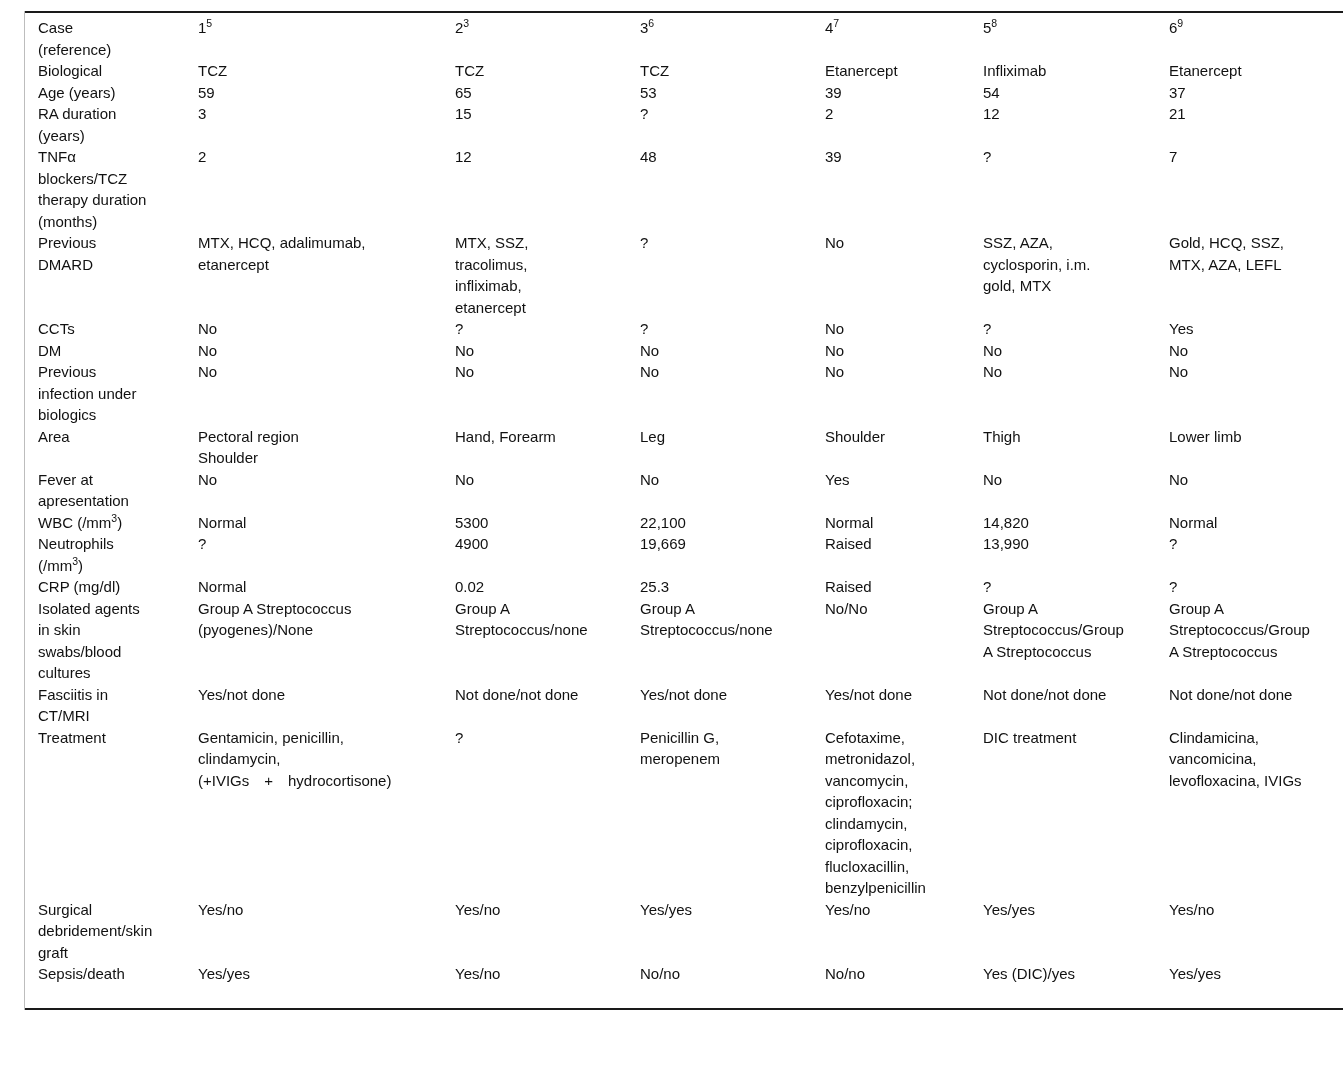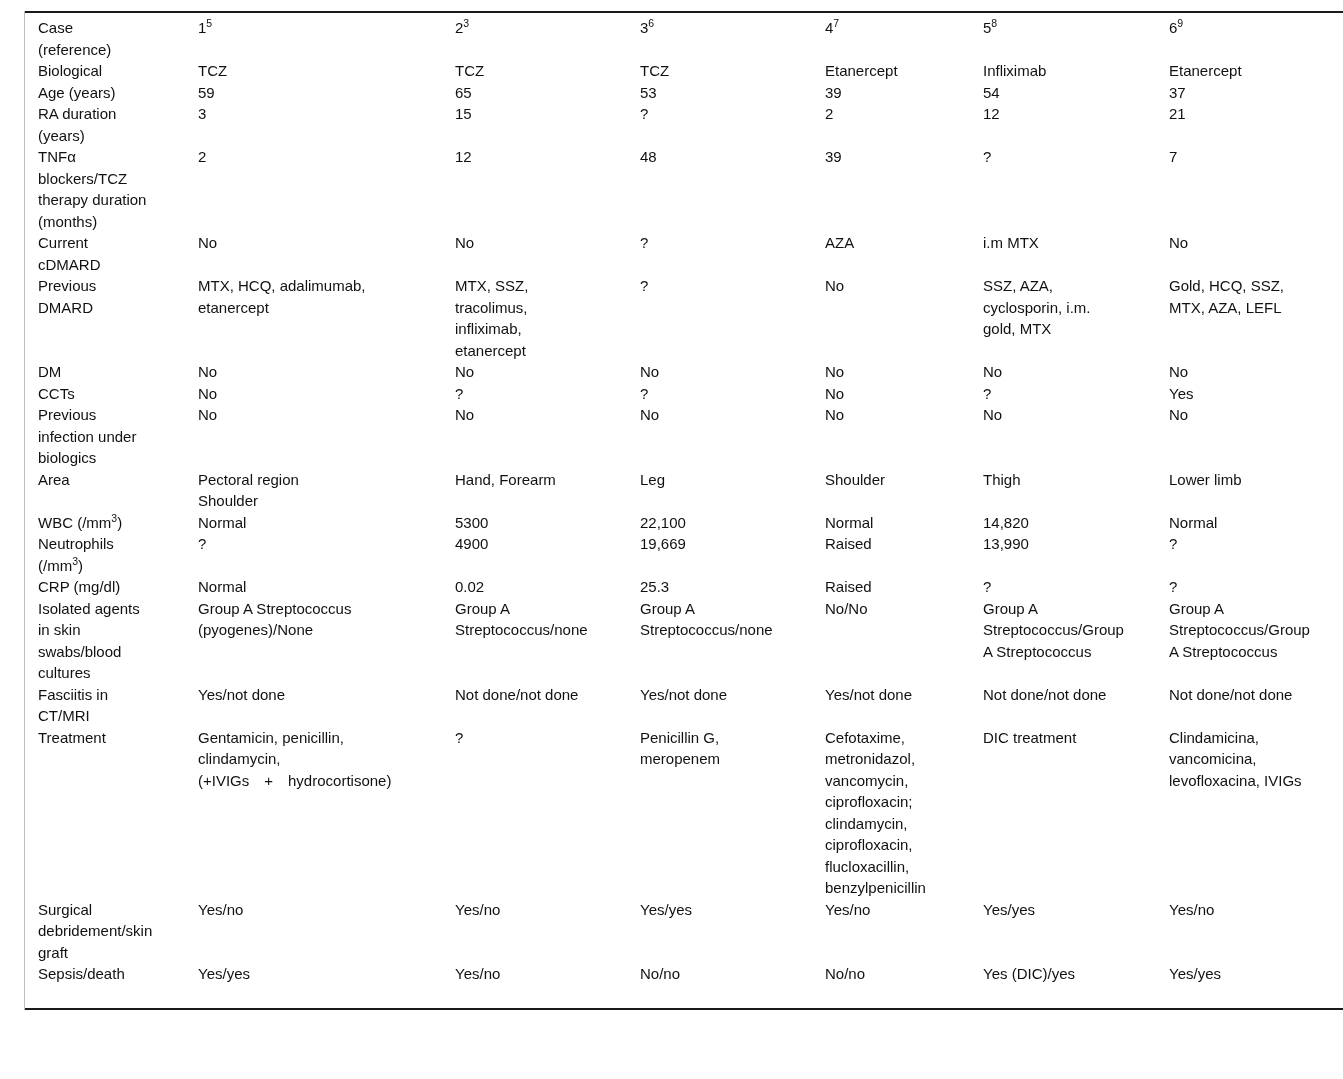--- a/index.html
+++ b/index.html
@@ -110,74 +110,74 @@
           <tr>
             <td class="label-col">TNFα<br>blockers/TCZ<br>therapy duration<br>(months)</td>
             <td>2</td>
             <td>12</td>
             <td>48</td>
             <td>39</td>
             <td>?</td>
             <td>7</td>
           </tr>
           <tr>
-            <td class="label-col">Current<br>cDMARD</td>
-            <td>No</td>
-            <td>No</td>
-            <td>?</td>
-            <td>AZA</td>
-            <td>i.m MTX</td>
-            <td>No</td>
-          </tr>
-          <tr>
             <td class="label-col">Previous<br>DMARD</td>
             <td>MTX, HCQ, adalimumab,<br>etanercept</td>
             <td>MTX, SSZ,<br>tracolimus,<br>infliximab,<br>etanercept</td>
             <td>?</td>
             <td>No</td>
             <td>SSZ, AZA,<br>cyclosporin, i.m.<br>gold, MTX</td>
             <td>Gold, HCQ, SSZ,<br>MTX, AZA, LEFL</td>
           </tr>
           <tr>
+            <td class="label-col">CCTs</td>
+            <td>No</td>
+            <td>?</td>
+            <td>?</td>
+            <td>No</td>
+            <td>?</td>
+            <td>Yes</td>
+          </tr>
+          <tr>
             <td class="label-col">DM</td>
             <td>No</td>
             <td>No</td>
             <td>No</td>
             <td>No</td>
             <td>No</td>
             <td>No</td>
-          </tr>
-          <tr>
-            <td class="label-col">CCTs</td>
-            <td>No</td>
-            <td>?</td>
-            <td>?</td>
-            <td>No</td>
-            <td>?</td>
-            <td>Yes</td>
           </tr>
           <tr>
             <td class="label-col">Previous<br>infection under<br>biologics</td>
             <td>No</td>
             <td>No</td>
             <td>No</td>
             <td>No</td>
             <td>No</td>
             <td>No</td>
           </tr>
           <tr>
             <td class="label-col">Area</td>
             <td>Pectoral region<br>Shoulder</td>
             <td>Hand, Forearm</td>
             <td>Leg</td>
             <td>Shoulder</td>
             <td>Thigh</td>
             <td>Lower limb</td>
           </tr>
           <tr>
+            <td class="label-col">Fever at<br>apresentation</td>
+            <td>No</td>
+            <td>No</td>
+            <td>No</td>
+            <td>Yes</td>
+            <td>No</td>
+            <td>No</td>
+          </tr>
+          <tr>
             <td class="label-col">WBC (/mm<sup>3</sup>)</td>
             <td>Normal</td>
             <td>5300</td>
             <td>22,100</td>
             <td>Normal</td>
             <td>14,820</td>
             <td>Normal</td>
           </tr>
           <tr>
             <td class="label-col">Neutrophils<br>(/mm<sup>3</sup>)</td>

